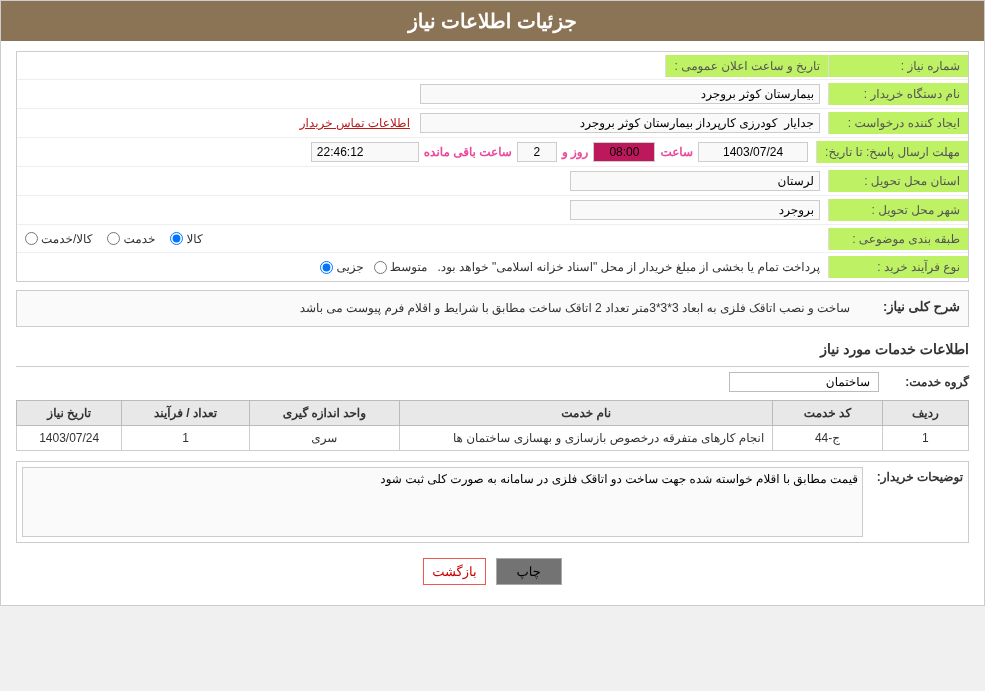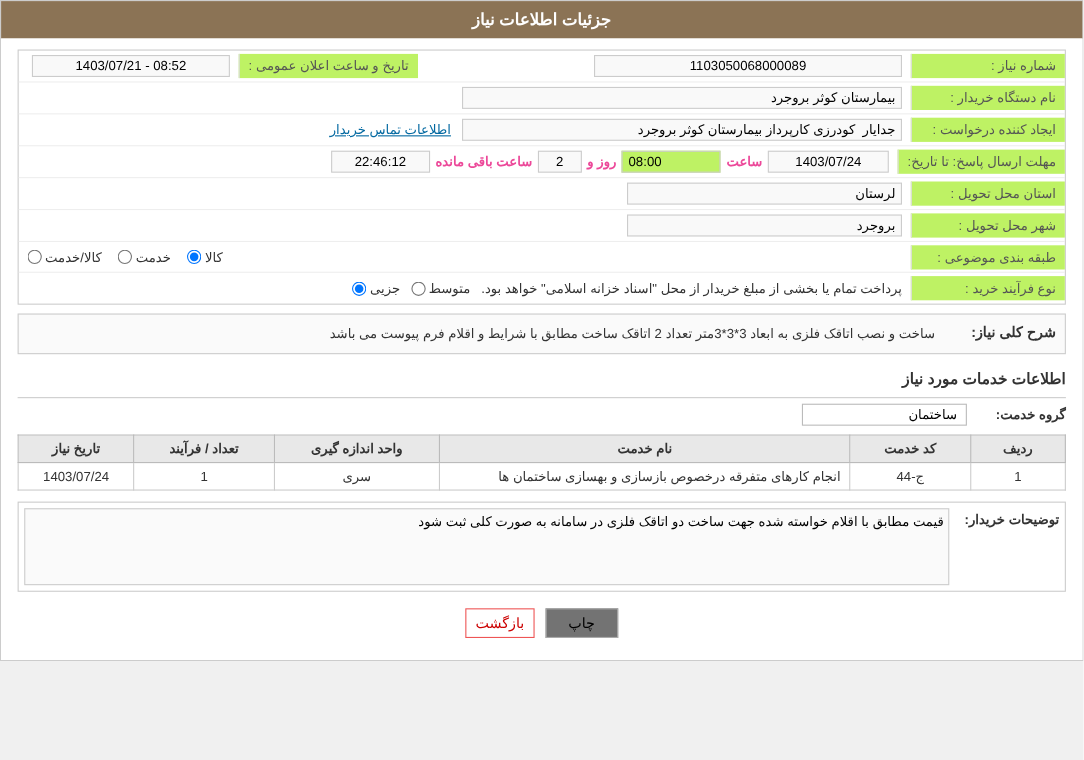--- a/index.html
+++ b/index.html
@@ -15,21 +15,21 @@
       margin: 0 auto;
       background: #fff;
       border: 1px solid #ccc;
     }
 
     .header-bar {
       background: #8B7355;
       color: #fff;
       text-align: center;
       padding: 8px 10px;
-      font-size: 15px;
+      font-size: 20px;
       font-weight: bold;
     }
 
     .main-content {
       padding: 10px 15px;
       background: #fff;
     }
 
     
     .info-section {
@@ -99,21 +99,21 @@
     }
 
     .date-row .lbl {
       font-size: 12px;
       color: #ec4899;
       white-space: nowrap;
       font-weight: bold;
     }
 
     .link-blue {
-      color: #0369a1;
+      color: #b91c1c;
       text-decoration: underline;
       cursor: pointer;
       font-size: 12px;
     }
 
     
     .radio-group {
       display: flex;
       gap: 15px;
       flex-direction: row-reverse;
@@ -294,27 +294,21 @@
   <div class="header-bar">
     <span>جزئیات اطلاعات نیاز</span>
   </div>
 
   <div class="main-content">
 
     <div class="info-section">
 
       <div class="info-row">
         <div class="info-label">شماره نیاز :</div>
-        <div class="info-value">
-          <input type="text" class="wide" value="1103050068000089" readonly="" style="background: rgb(249, 249, 249); border: 1px solid rgb(204, 204, 204); text-align: center; direction: ltr;">
-        </div>
         <div class="info-label" style="min-width:160px;">تاریخ و ساعت اعلان عمومی :</div>
-        <div class="info-value" style="max-width:200px;">
-          <input type="text" class="medium" value="1403/07/21 - 08:52" readonly="" style="background: rgb(249, 249, 249); border: 1px solid rgb(204, 204, 204); text-align: center; direction: ltr;">
-        </div>
       </div>
 
       <div class="info-row">
         <div class="info-label">نام دستگاه خریدار :</div>
         <div class="info-value">
           <input type="text" style="width: 400px; background: rgb(249, 249, 249); border: 1px solid rgb(204, 204, 204);" value="بیمارستان کوثر بروجرد" readonly="">
         </div>
       </div>
 
       <div class="info-row">
@@ -325,25 +319,25 @@
           <span class="link-blue">اطلاعات تماس خریدار</span>
         </div>
       </div>
 
       <div class="info-row">
         <div class="info-label">مهلت ارسال پاسخ: تا تاریخ:</div>
         <div class="info-value">
           <div class="date-row">
             <input type="text" class="medium" value="1403/07/24" readonly="" style="background: rgb(249, 249, 249); border: 1px solid rgb(204, 204, 204); text-align: center; direction: ltr; width: 110px;">
             <span class="lbl">ساعت</span>
-            <input type="text" class="small" value="08:00" readonly="" style="background: #bef264; border: 1px solid rgb(204, 204, 204); text-align: left; direction: ltr; width: 90px;">
+            <input type="text" class="small" value="08:00" readonly="" style="background: #be185d; border: 1px solid rgb(204, 204, 204); text-align: center; direction: ltr; width: 62px;">
             <span class="lbl">روز و</span>
             <input type="text" class="xsmall" value="2" readonly="" style="background: rgb(249, 249, 249); border: 1px solid rgb(204, 204, 204); text-align: center; direction: ltr; width: 40px;">
             <span class="lbl">ساعت باقی مانده</span>
-            <input type="text" style="width: 90px; background: rgb(249, 249, 249); border: 1px solid rgb(204, 204, 204); text-align: center; direction: ltr;" value="22:46:12" readonly="">
+            <input type="text" style="width: 108px; background: rgb(249, 249, 249); border: 1px solid rgb(204, 204, 204); direction: ltr;" value="22:46:12" readonly="">
           </div>
         </div>
       </div>
 
       <div class="info-row">
         <div class="info-label">استان محل تحویل :</div>
         <div class="info-value">
           <input type="text" style="width: 250px; background: rgb(249, 249, 249); border: 1px solid rgb(204, 204, 204);" value="لرستان" readonly="">
         </div>
       </div>

